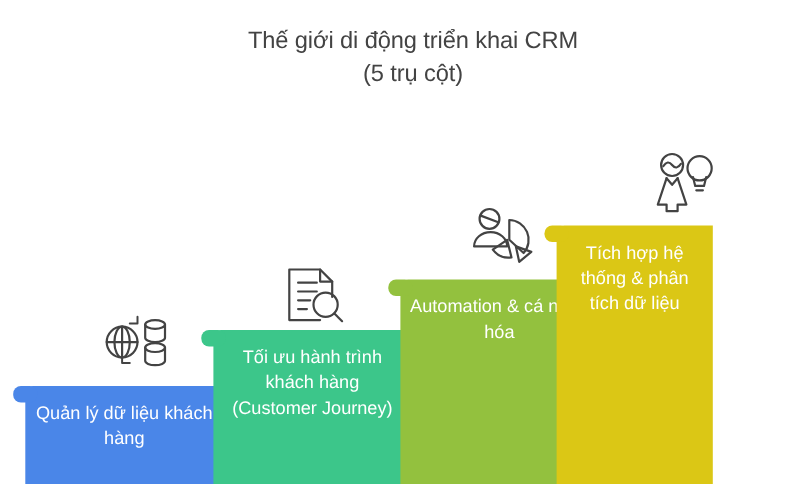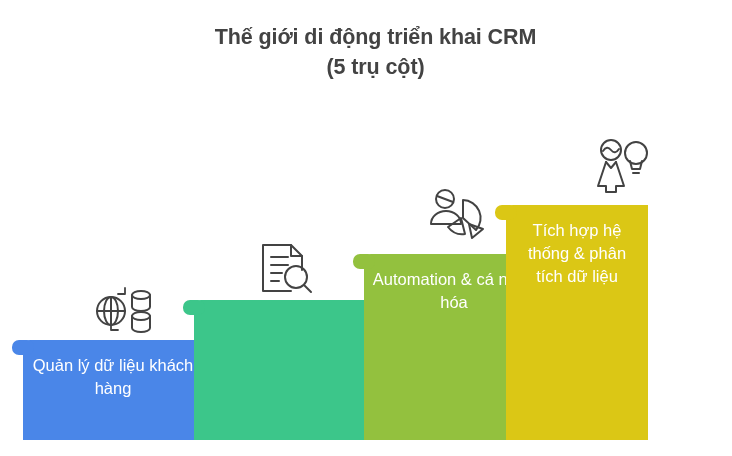--- a/index.html
+++ b/index.html
@@ -24,21 +24,21 @@
   
   .title-block {
     position: absolute;
     left: 0;
     top: 22px;
     width: 732px;
     text-align: center;
   }
   .title-line {
     font-size: 21.5px;
-    font-weight: bold;
+    font-weight: normal;
     color: #434343;
     line-height: 30px;
     letter-spacing: -0.1px;
     padding-left: 19px;
   }
 
   
   .bar {
     position: absolute;
     bottom: 16px;
@@ -68,21 +68,21 @@
     width: 100%;
     padding: 14px 8px 0 8px;
     box-sizing: border-box;
     text-align: center;
     color: #ffffff;
     font-size: 16.5px;
     line-height: 23px;
   }
 
   
-  #bar-1 { left: 23px;  width: 180px; height: 100px;  }
+  #bar-1 { left: 23px;  width: 180px; height: 89px;  }
   #bar-2 { left: 194px; width: 180px; height: 140px; }
   #bar-3 { left: 364px; width: 180px; height: 186px; }
   #bar-4 { left: 506px; width: 142px; height: 235px; margin-top: 18px; }
 
   
   .icon-wrap {
     position: absolute;
   }
   .icon-wrap svg {
     display: block;
@@ -188,20 +188,21 @@
 
   <div class="bar" id="bar-1">
     <div class="bar-body" style="background:#4a86e8;"></div>
     <div class="bar-tab" style="background:#4a86e8;"></div>
     <div class="bar-label">Quản lý dữ liệu khách hàng</div>
   </div>
 
   <div class="bar" id="bar-2">
     <div class="bar-body" style="background:#3cc68a;"></div>
     <div class="bar-tab" style="background:#3cc68a;"></div>
+    <div class="bar-label">Tối ưu hành trình khách hàng (Customer Journey)</div>
   </div>
 
   <div class="bar" id="bar-3">
     <div class="bar-body" style="background:#93c13e;"></div>
     <div class="bar-tab" style="background:#93c13e;"></div>
     <div class="bar-label">Automation &amp; cá nhân hóa</div>
   </div>
 
   <div class="bar" id="bar-4">
     <div class="bar-body" style="background:#dbc715;"></div>

